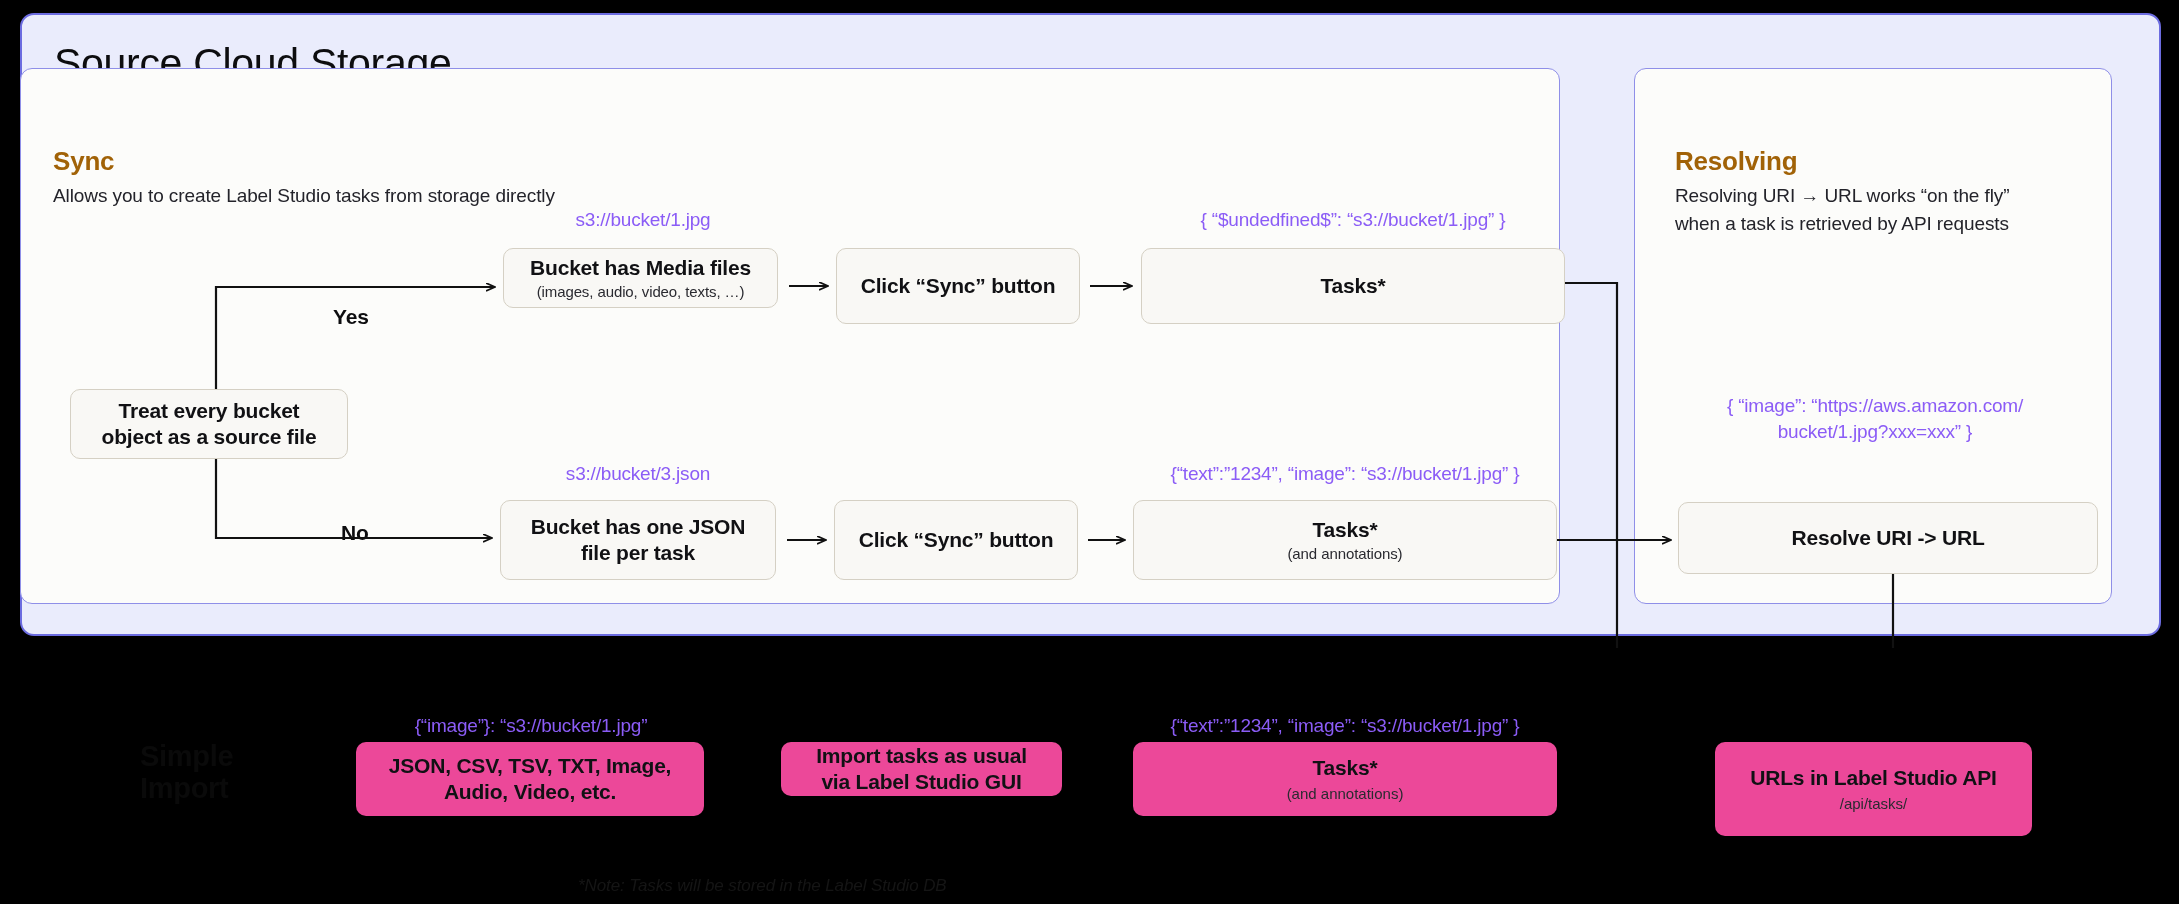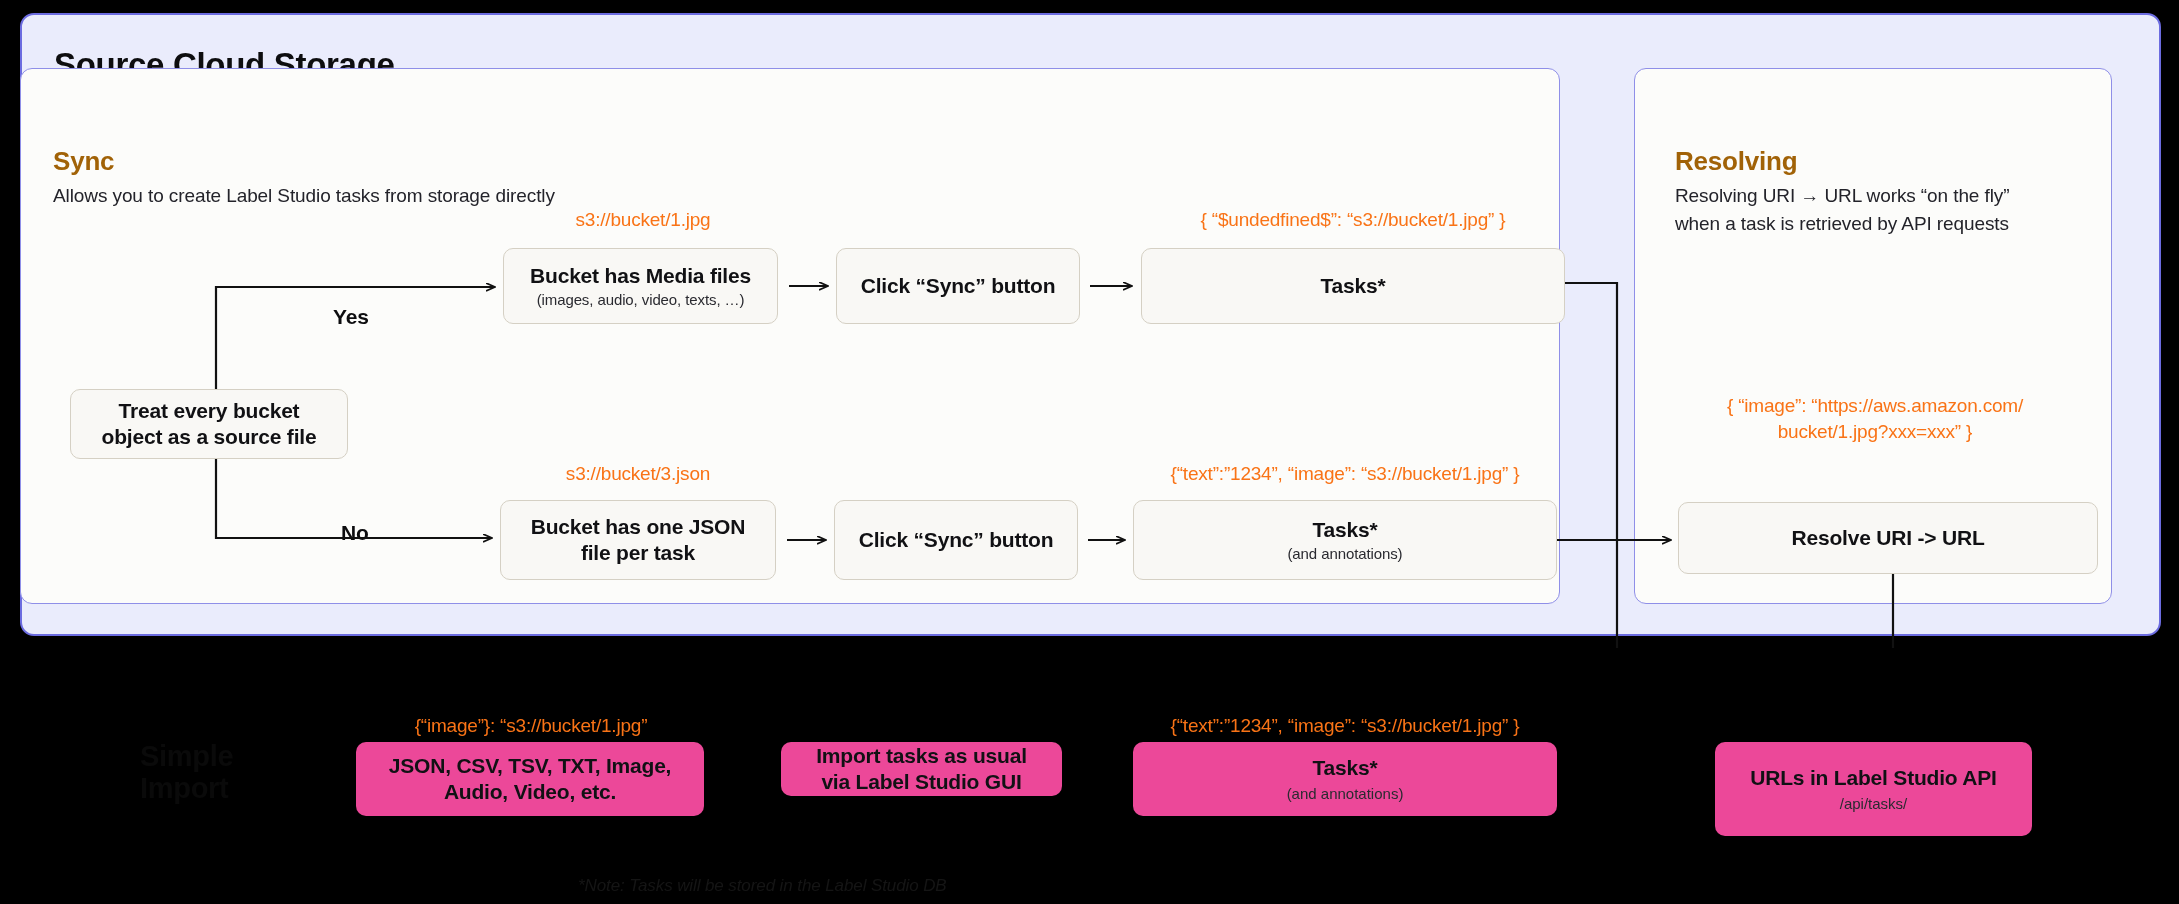--- a/index.html
+++ b/index.html
@@ -8,22 +8,22 @@
     width:2179px;height:904px;overflow:hidden;position:relative;
   }
   #stage{position:absolute;left:0;top:0;width:2179px;height:904px;background:#000;}
 
   
   .outer-panel{
     position:absolute;left:20px;top:13px;width:2141px;height:623px;
     background:#EAECFC;border:2px solid #6C6CE0;border-radius:14px;box-sizing:border-box;
   }
   .outer-title{
-    position:absolute;left:32px;top:25px;font-size:33px;font-weight:700;color:#0d0d0f;
-    letter-spacing:-0.3px;white-space:nowrap;margin-top:6px;
+    position:absolute;left:32px;top:25px;font-size:41px;font-weight:400;color:#0d0d0f;
+    letter-spacing:-0.3px;white-space:nowrap;
   }
 
   
   .inner-panel{
     position:absolute;background:#FCFCFA;border:1px solid #8F8FE8;border-radius:12px;box-sizing:border-box;
   }
   #sync-panel{left:20px;top:68px;width:1540px;height:536px;}
   #resolve-panel{left:1634px;top:68px;width:478px;height:536px;}
 
   .panel-title{
@@ -37,21 +37,21 @@
   .box{
     position:absolute;background:#F9F8F5;border:1px solid #D5D0C4;border-radius:10px;
     box-sizing:border-box;display:flex;flex-direction:column;
     align-items:center;justify-content:center;text-align:center;
   }
   .box .b-main{font-size:21px;font-weight:700;color:#111114;letter-spacing:-0.2px;line-height:1.22;}
   .box .b-sub{font-size:15px;font-weight:400;color:#2a2a30;letter-spacing:-0.1px;margin-top:3px;line-height:1.2;}
 
   
   .cap{
-    position:absolute;font-size:19px;font-weight:400;color:#f97316;letter-spacing:-0.2px;
+    position:absolute;font-size:19px;font-weight:400;color:#8b5cf6;letter-spacing:-0.2px;
     text-align:center;line-height:1.35;white-space:nowrap;
   }
   .cap.wrap{white-space:normal;}
 
   
   .branch-label{
     position:absolute;font-size:21px;font-weight:700;color:#0d0d0f;letter-spacing:-0.1px;
   }
 
   
@@ -104,21 +104,21 @@
   <div class="box" style="left:70px;top:389px;width:278px;height:70px;text-align:right;">
     <div class="b-main">Treat every bucket</div>
     <div class="b-main">object as a source file</div>
   </div>
 
   <div class="branch-label" style="left:333px;top:305px;">Yes</div>
   <div class="branch-label" style="left:341px;top:521px;">No</div>
 
   <div class="cap" style="left:503px;top:207px;width:280px;">s3://bucket/1.jpg</div>
 
-  <div class="box" style="left:503px;top:248px;width:275px;height:76px;">
+  <div class="box" style="left:503px;top:248px;width:275px;height:60px;">
     <div class="b-main">Bucket has Media files</div>
     <div class="b-sub">(images, audio, video, texts, …)</div>
   </div>
 
   <div class="box" style="left:836px;top:248px;width:244px;height:76px;">
     <div class="b-main">Click “Sync” button</div>
   </div>
 
   <div class="cap" style="left:1141px;top:207px;width:424px;">{ “$undedfined$”: “s3://bucket/1.jpg” }</div>
 

